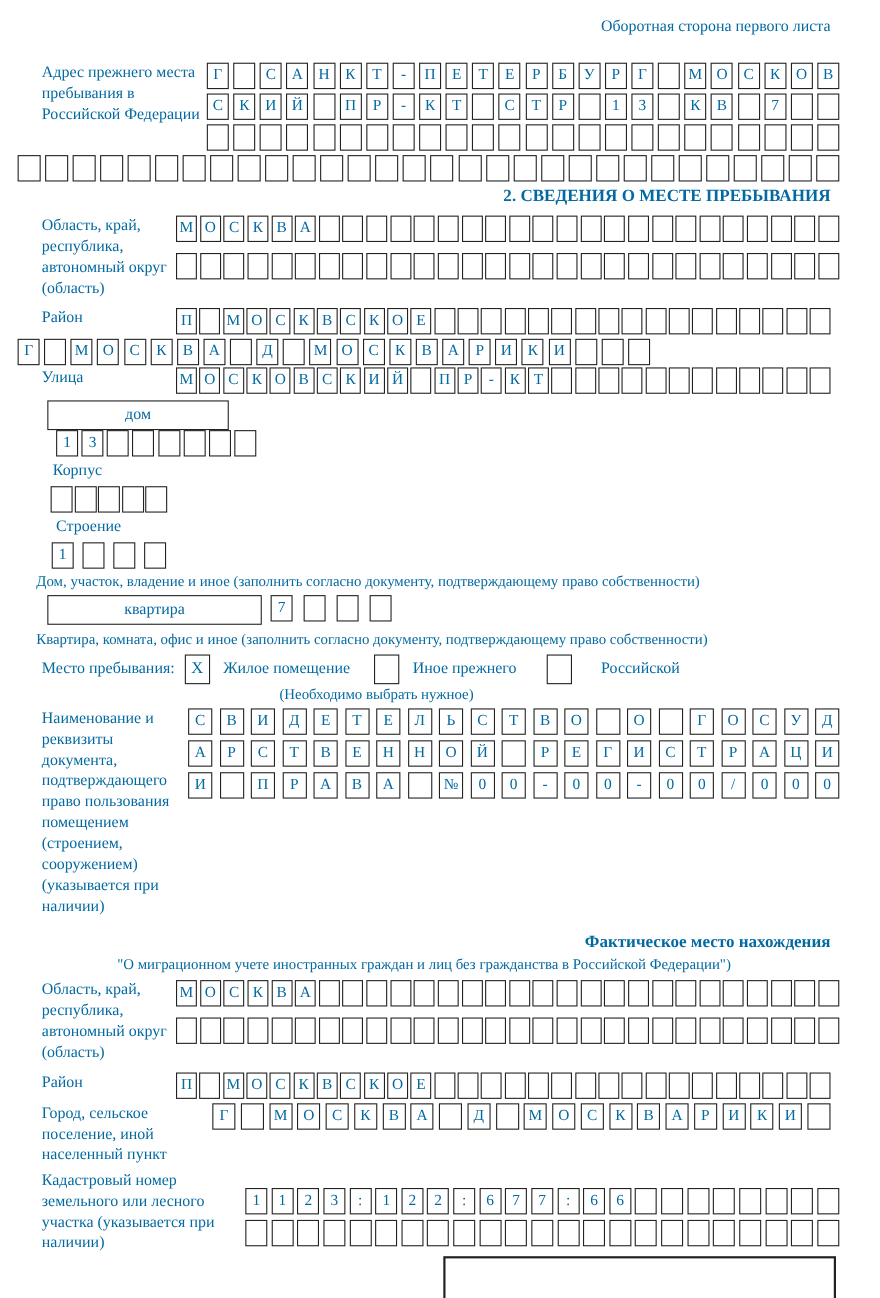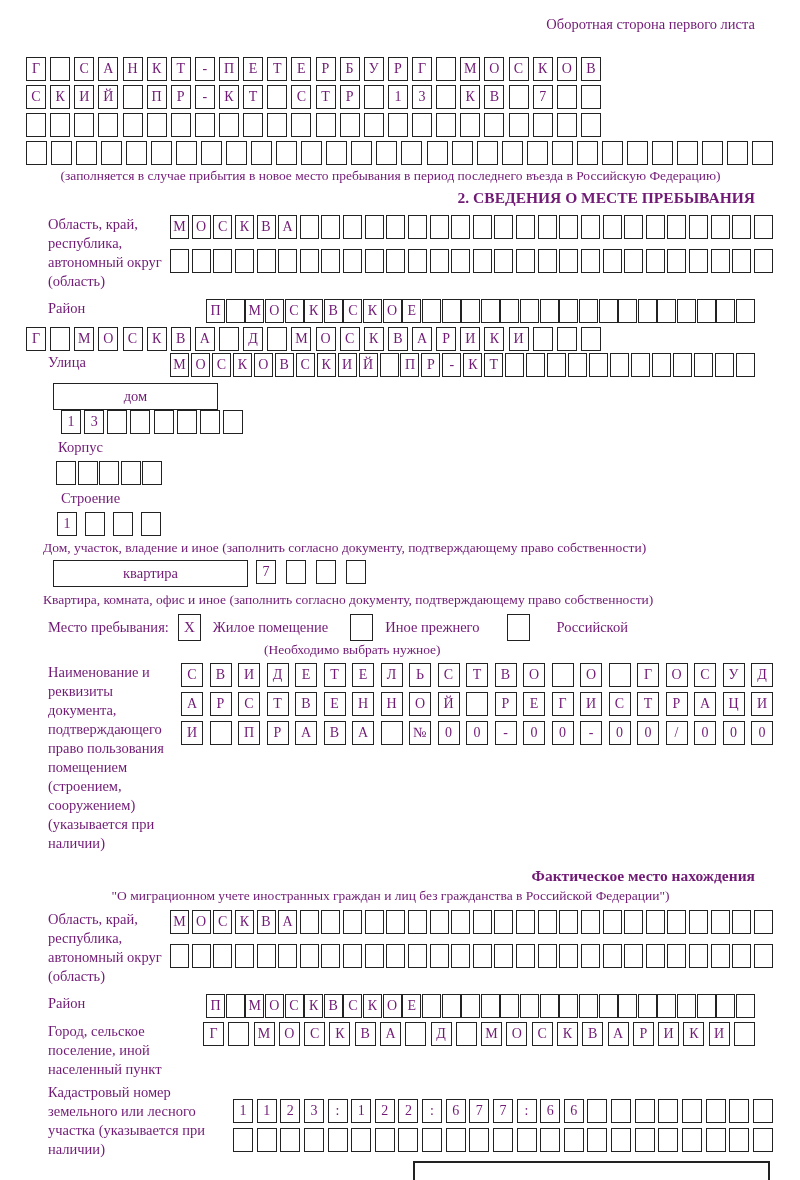--- a/index.html
+++ b/index.html
@@ -1,22 +1,22 @@
 <!DOCTYPE html>
 <html><head>
 <meta charset="utf-8">
 <style>
   * { margin:0; padding:0; box-sizing:border-box; }
   html,body { background:#fff; }
   .page {
     position:relative;
     width:800px; height:1180px;
-    padding:16px 45px 0 26px;
+    padding:16px 45px 0 16px;
     background:#fff;
-    color:#701a75;
+    color:#0369a1;
     font-family:"Liberation Serif","DejaVu Serif",serif;
     font-size:14.5px;
     overflow:hidden;
   }
   .corner { text-align:right; font-size:14.5px; margin-bottom:24px; }
   .frow { display:flex; align-items:flex-start; }
   .flabel { flex:none; padding-left:22px; line-height:19px; font-size:14.5px; }
   .w144 { width:144px; } .w155 { width:155px; } .w172 { width:172px; }
   .w177 { width:177px; } .w207 { width:207px; }
   .gcol { flex:none; }
@@ -38,31 +38,32 @@
     text-align:center; font-size:14.5px; line-height:24px;
   }
   .checkbox {
     flex:none; width:23px; height:27px; border:1.6px solid #222;
     text-align:center; font-size:15px; line-height:24px;
   }
   .inline-lbl { font-size:14.5px; line-height:27px; }
   .stamp-col { margin-left:379px; width:368px; }
   .stamp-box { width:357px; height:178px; border:2px solid #222; margin-left:8px; }
   .mt2{margin-top:2px;} .mt3{margin-top:3px;} .mt4{margin-top:4px;} .mt5{margin-top:5px;}
-  .mt6{margin-top:6px;} .mt8{margin-top:8px;gap:36px;} .mt10{margin-top:10px;} .mt14{margin-top:14px;}
+  .mt6{margin-top:6px;} .mt8{margin-top:8px;} .mt10{margin-top:10px;} .mt14{margin-top:14px;}
   .mb4{margin-bottom:4px;} .mb8{margin-bottom:8px;}
 </style>
 </head>
 <body>
 
 <div class="page">
 
   <div class="corner">Оборотная сторона первого листа</div>
 
   <div class="frow">
+    <div class="flabel w172" style="width:172px;max-width:172px;">Адрес прежнего места пребывания в Российской Федерации</div>
     <div class="gcol">
       <div class="grid w575 mb4">
           <div class="cell">Г</div>
           <div class="cell"></div>
           <div class="cell">С</div>
           <div class="cell">А</div>
           <div class="cell">Н</div>
           <div class="cell">К</div>
           <div class="cell">Т</div>
           <div class="cell">-</div>
@@ -162,21 +163,20 @@
       <div class="cell"></div>
       <div class="cell"></div>
       <div class="cell"></div>
       <div class="cell"></div>
       <div class="cell"></div>
       <div class="cell"></div>
       <div class="cell"></div>
       <div class="cell"></div>
       <div class="cell"></div>
     </div>
-  <div class="note center mt3">(заполняется в случае прибытия в новое место пребывания в период последнего въезда в Российскую Федерацию)</div>
 
   <div class="title mt5 mb8">2. СВЕДЕНИЯ О МЕСТЕ ПРЕБЫВАНИЯ</div>
 
   <div class="frow">
     <div class="flabel w144">Область, край, республика, автономный округ (область)</div>
     <div class="gcol">
       <div class="grid w603 c19">
           <div class="cell">М</div>
           <div class="cell">О</div>
           <div class="cell">С</div>

